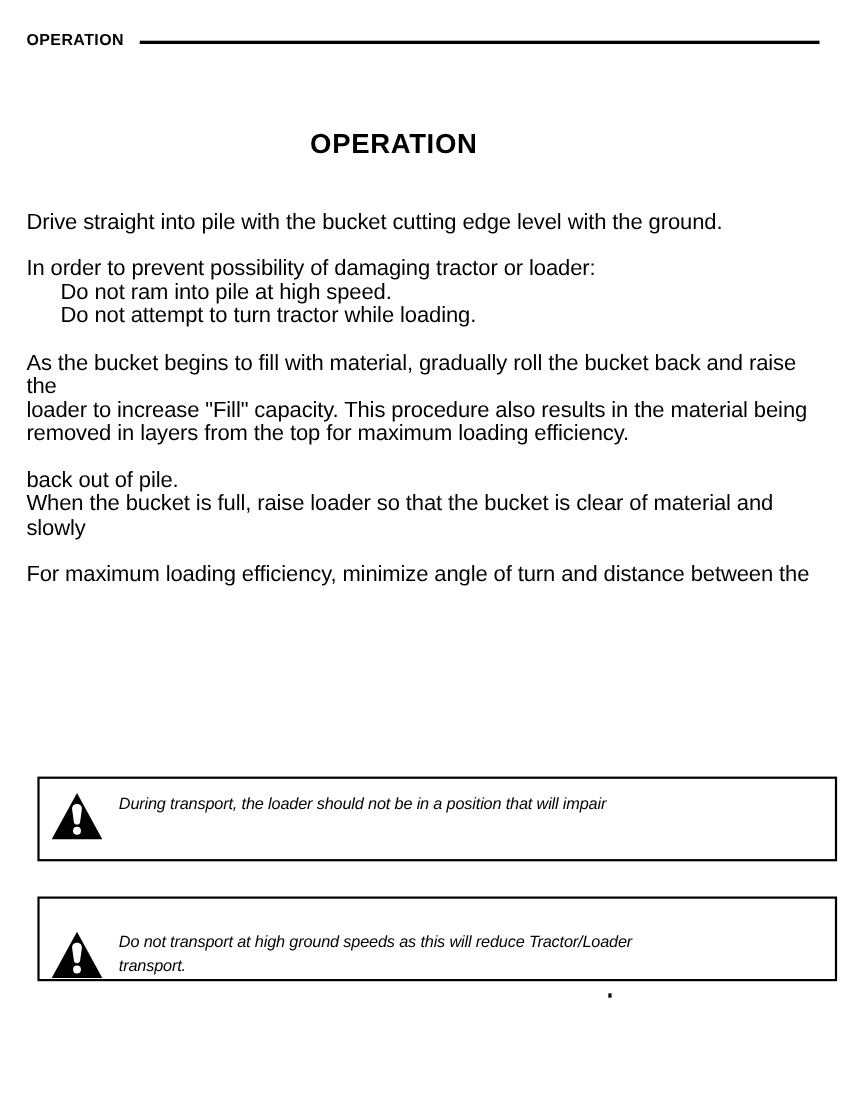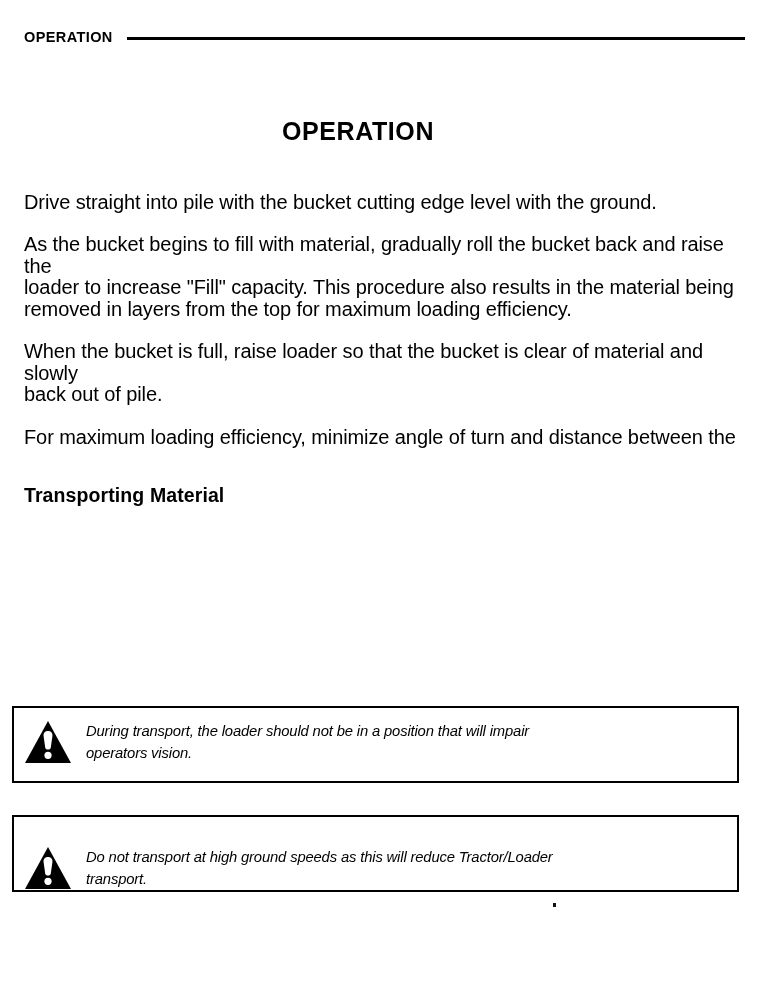--- a/index.html
+++ b/index.html
@@ -83,21 +83,21 @@
   }
   p.para + p.para {
     margin-top: 21px;
   }
   .para .ln { display: block; }
   .para .ln.indent { padding-left: 31px; }
 
   
   .warnings {
     position: absolute;
-    left: 12px;
+    left: 34px;
     top: 706px;
     width: 727px;
   }
   .warning-box {
     border: 2px solid #000;
     box-sizing: border-box;
     height: 77px;
     display: flex;
     align-items: flex-start;
     padding: 11px 14px 0 10px;
@@ -145,56 +145,57 @@
 <div class="content">
 
   <div class="doc-title">OPERATION</div>
 
   <div>
 
     <p class="para">
       <span class="ln">Drive straight into pile with the bucket cutting edge level with the ground.</span>
     </p>
 
+    <p class="para">
+      <span class="ln">In order to prevent possibility of damaging tractor or loader:</span>
+      <span class="ln indent">Do not ram into pile at high speed.</span>
+      <span class="ln indent">Do not attempt to turn tractor while loading.</span>
+    </p>
 
     <p class="para">
       <span class="ln">As the bucket begins to fill with material, gradually roll the bucket back and raise the</span>
       <span class="ln">loader to increase "Fill" capacity.  This procedure also results in the material being</span>
       <span class="ln">removed in layers from the top for maximum loading efficiency.</span>
     </p>
 
     <p class="para">
+      <span class="ln">back out of pile.</span>
       <span class="ln">When the bucket is full, raise loader so that the bucket is clear of material and slowly</span>
-      <span class="ln">back out of pile.</span>
     </p>
 
     <p class="para">
       <span class="ln">For maximum loading efficiency, minimize angle of turn and distance between the</span>
     </p>
   </div>
 
-  <div>
-    <div class="subsection-heading">Transporting Material</div>
-  </div>
 
 </div>
 
 <div class="warnings">
 
   <div class="warning-box">
     <span class="warn-icon">
       <svg width="48" height="44" viewBox="0 0 48 44" aria-hidden="true">
         <path d="M24 1 L47 43 L1 43 Z" fill="#000000"></path>
         <path d="M24 11 C27.1 11 28.8 13.2 28.4 16.2 L26.8 27.4 C26.6 28.8 25.5 29.6 24 29.6 C22.5 29.6 21.4 28.8 21.2 27.4 L19.6 16.2 C19.2 13.2 20.9 11 24 11 Z" fill="#ffffff"></path>
         <circle cx="24" cy="35.3" r="3.6" fill="#ffffff"></circle>
       </svg>
     </span>
     <span class="warning-text">
       <span class="ln">During transport, the loader should not be in a position that will impair</span>
-      <span class="ln">operators vision.</span>
     </span>
   </div>
 
   <div class="warning-box">
     <span class="warn-icon">
       <svg width="48" height="44" viewBox="0 0 48 44" aria-hidden="true">
         <path d="M24 1 L47 43 L1 43 Z" fill="#000000"></path>
         <path d="M24 11 C27.1 11 28.8 13.2 28.4 16.2 L26.8 27.4 C26.6 28.8 25.5 29.6 24 29.6 C22.5 29.6 21.4 28.8 21.2 27.4 L19.6 16.2 C19.2 13.2 20.9 11 24 11 Z" fill="#ffffff"></path>
         <circle cx="24" cy="35.3" r="3.6" fill="#ffffff"></circle>
       </svg>

